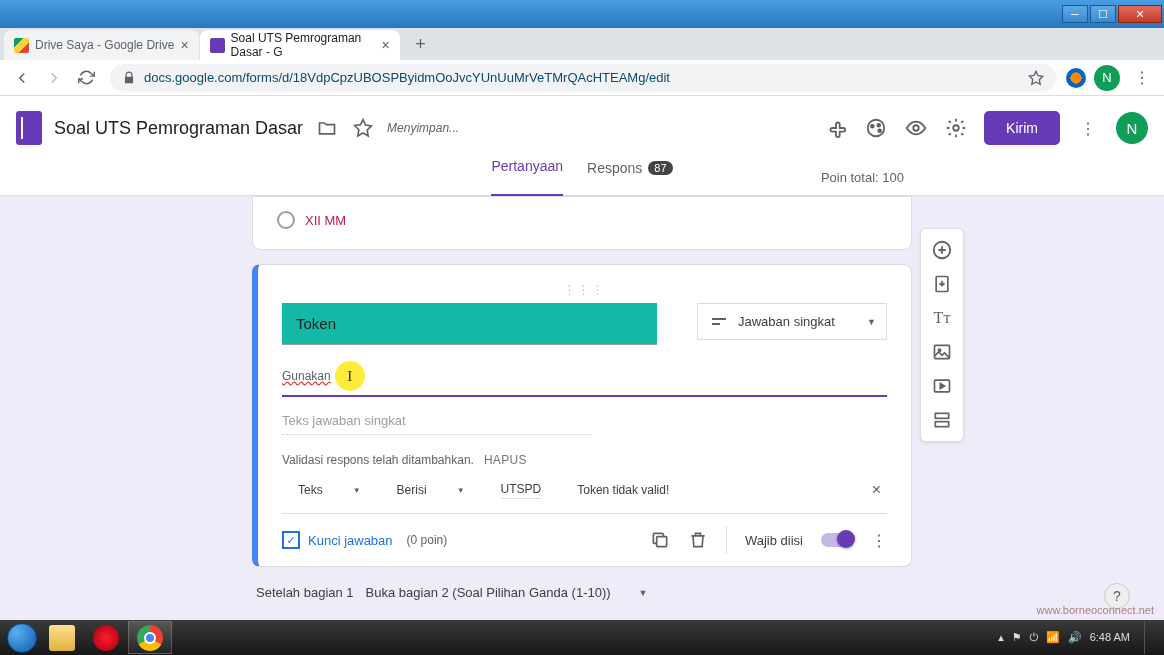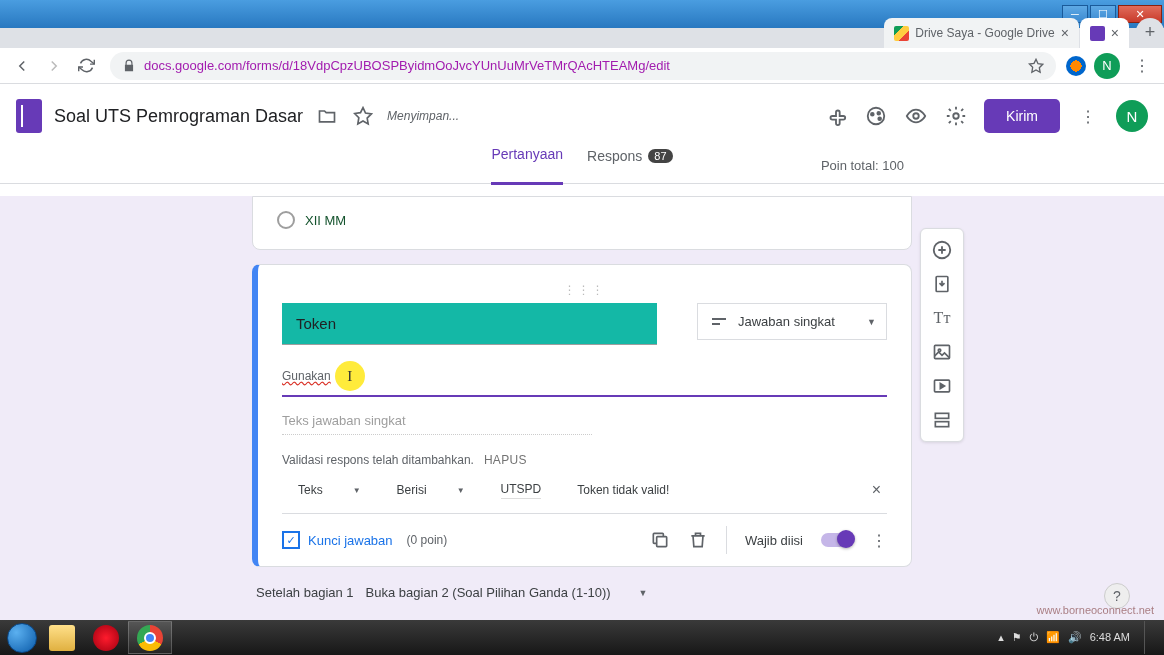--- a/index.html
+++ b/index.html
@@ -4,30 +4,30 @@
 <style>
 * { margin:0; padding:0; box-sizing:border-box; font-family:Arial,sans-serif; }
 body { width:1164px; height:655px; background:#fff; overflow:hidden; position:relative; }
 
 .win-titlebar { height:28px; background:linear-gradient(#4a9de0,#2878c0); display:flex; align-items:center; justify-content:flex-end; }
 .win-btns { display:flex; }
 .win-btn { width:26px; height:18px; margin-right:2px; display:flex; align-items:center; justify-content:center; color:#fff; font-size:11px; }
 .win-btn.min,.win-btn.max { background:linear-gradient(#5ea9e5,#3b89d0); border:1px solid #1a5a9a; }
 .win-btn.close { background:linear-gradient(#e06c5c,#c83a2a); border:1px solid #8a2010; width:44px; }
 
-.tab-strip { height:20px; background:#dee1e6; display:flex; align-items:flex-end; padding-left:4px;justify-content:flex-end; }
+.tab-strip { height:32px; background:#dee1e6; display:flex; align-items:flex-end; padding-left:4px; }
 .tab { height:30px; background:#f1f3f4; border-radius:8px 8px 0 0; display:flex; align-items:center; padding:0 10px; margin-right:1px; font-size:12px; color:#5f6368; max-width:200px; gap:6px; }
 .tab.active { background:#fff; color:#202124; }
 .tab-favicon { width:15px; height:15px; border-radius:2px; flex-shrink:0; }
 .tab-close { color:#5f6368; font-size:14px; }
 .new-tab { width:28px; height:28px; border-radius:50%; background:#dee1e6; display:flex; align-items:center; justify-content:center; color:#5f6368; font-size:18px; margin-left:6px; margin-bottom:2px; }
 
 .toolbar { height:36px; background:#fff; border-bottom:1px solid #dadce0; display:flex; align-items:center; padding:0 8px; gap:4px; }
 .toolbar .nav-btn { width:28px; height:28px; display:flex; align-items:center; justify-content:center; color:#5f6368; border-radius:50%; }
-.addr-bar { flex:1; height:28px; background:#f1f3f4; border-radius:14px; display:flex; align-items:center; padding:0 12px; color:#a21caf; font-size:13px; gap:8px; margin:0 6px; }
+.addr-bar { flex:1; height:28px; background:#f1f3f4; border-radius:14px; display:flex; align-items:center; padding:0 12px; color:#0c4a6e; font-size:13px; gap:8px; margin:0 6px; }
 .addr-url { flex:1; white-space:nowrap; overflow:hidden; }
 .toolbar-right { display:flex; align-items:center; gap:8px; }
 .ext-icon { width:20px; height:20px; }
 .avatar-sm { width:26px; height:26px; border-radius:50%; background:#0f9d58; color:#fff; display:flex; align-items:center; justify-content:center; font-size:13px; }
 
 .app-header { height:64px; display:flex; align-items:center; padding:0 16px; gap:12px; }
 .forms-logo { width:26px; height:34px; background:#673ab7; border-radius:3px; position:relative; }
 .forms-logo::after { content:""; position:absolute; left:5px; top:6px; right:5px; bottom:6px; border-left:2px solid #fff; }
 .doc-title { font-size:18px; color:#202124; }
 .header-icon { width:24px; height:24px; display:flex; align-items:center; justify-content:center; color:#5f6368; }
@@ -41,21 +41,21 @@
 .tab-btn { font-size:14px; color:#5f6368; padding-bottom:20px; display:flex; align-items:center; gap:6px; }
 .tab-btn.active { color:#673ab7; border-bottom:3px solid #673ab7; font-weight:500; }
 .badge { background:#444; color:#fff; border-radius:9px; padding:1px 6px; font-size:11px; }
 .points-total { position:absolute; right:260px; font-size:13px; color:#5f6368; }
 
 .content { position:absolute; top:196px; left:0; right:0; bottom:35px; background:#f0ebf8; overflow:hidden; }
 .canvas { width:660px; margin:0 auto; padding-top:0; position:relative; }
 
 .card { background:#fff; border-radius:8px; border:1px solid #dadce0; margin-bottom:14px; padding:20px 24px; }
 .card.prev { border-radius:0 0 8px 8px; padding:14px 24px 20px; }
-.radio-opt { display:flex; align-items:center; gap:10px; color:#14532d; font-size:13px; }
+.radio-opt { display:flex; align-items:center; gap:10px; color:#be185d; font-size:13px; }
 .radio-circle { width:18px; height:18px; border:2px solid #9e9e9e; border-radius:50%; }
 
 .card.active-card { border-left:6px solid #4285f4; padding:18px 24px 0; }
 .drag-handle { text-align:center; color:#bbb; letter-spacing:2px; font-size:12px; margin-bottom:6px; }
 .q-head { display:flex; gap:40px; align-items:flex-start; }
 .q-title-wrap { flex:1; background:#14b8a6; border-bottom:1px solid #9e9e9e; padding:12px 14px; }
 .q-title { font-size:15px; color:#202124; }
 .q-type { display:flex; align-items:center; gap:10px; border:1px solid #dadce0; border-radius:0; padding:10px 10px 10px 14px; font-size:13px; color:#3c4043; width:190px; justify-content:space-between; }
 .type-left { display:flex; align-items:center; gap:10px; }
 .short-icon { display:inline-block; }
@@ -115,20 +115,21 @@
 </div>
 
 <div class="tab-strip">
   <div class="tab">
     <div class="tab-favicon" style="background:linear-gradient(135deg,#0f9d58 33%,#ffcd40 33% 66%,#ea4335 66%)"></div>
     <span>Drive Saya - Google Drive</span>
     <span class="tab-close">×</span>
   </div>
   <div class="tab active">
     <div class="tab-favicon" style="background:#673ab7"></div>
+    <span>Soal UTS Pemrograman Dasar - G</span>
     <span class="tab-close">×</span>
   </div>
   <div class="new-tab">+</div>
 </div>
 
 <div class="toolbar">
   <div class="nav-btn">
       <svg width="18" height="18" viewBox="0 0 24 24" fill="none" stroke="#5f6368" stroke-width="2">
         <path d="M15 18l-6-6 6-6"></path>
       </svg>

